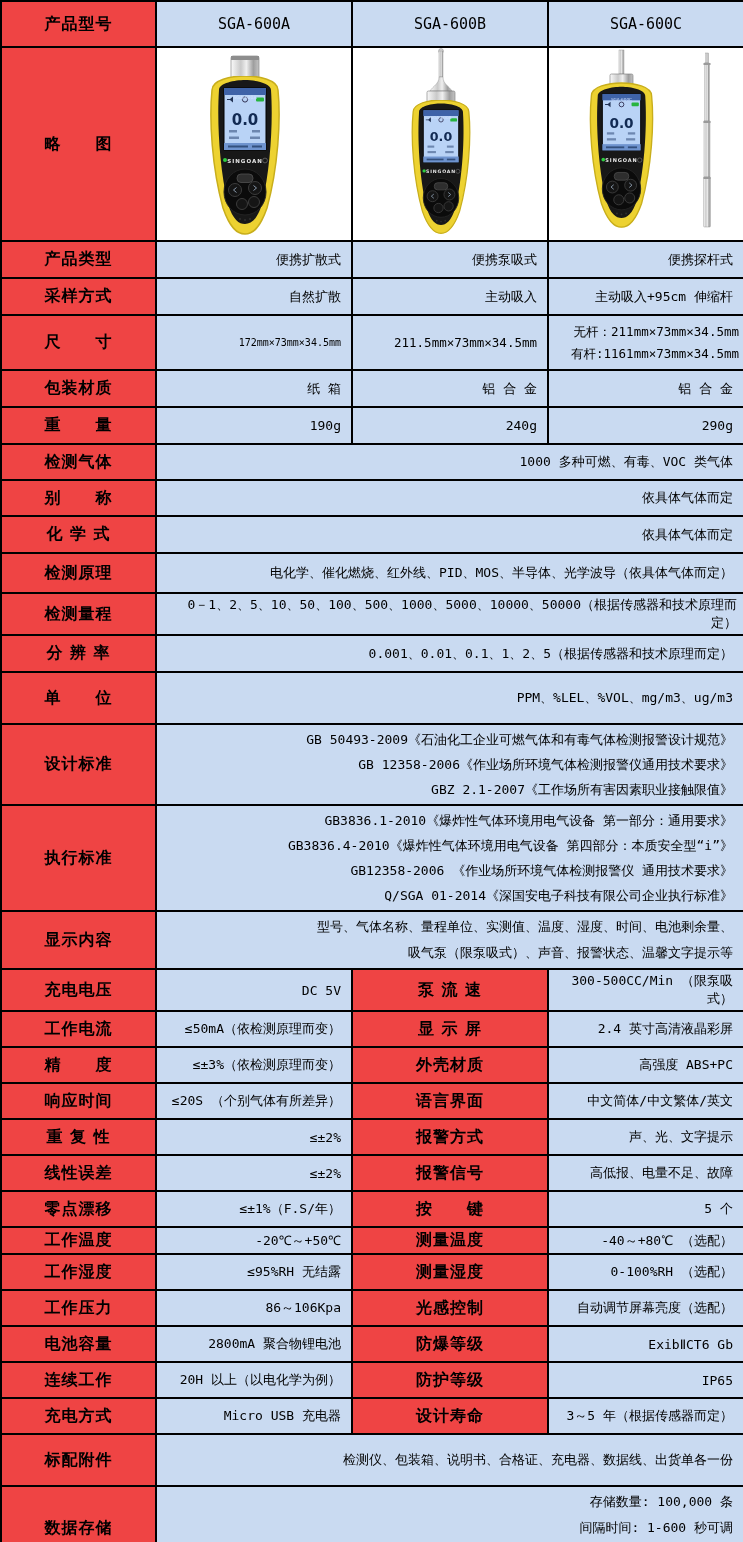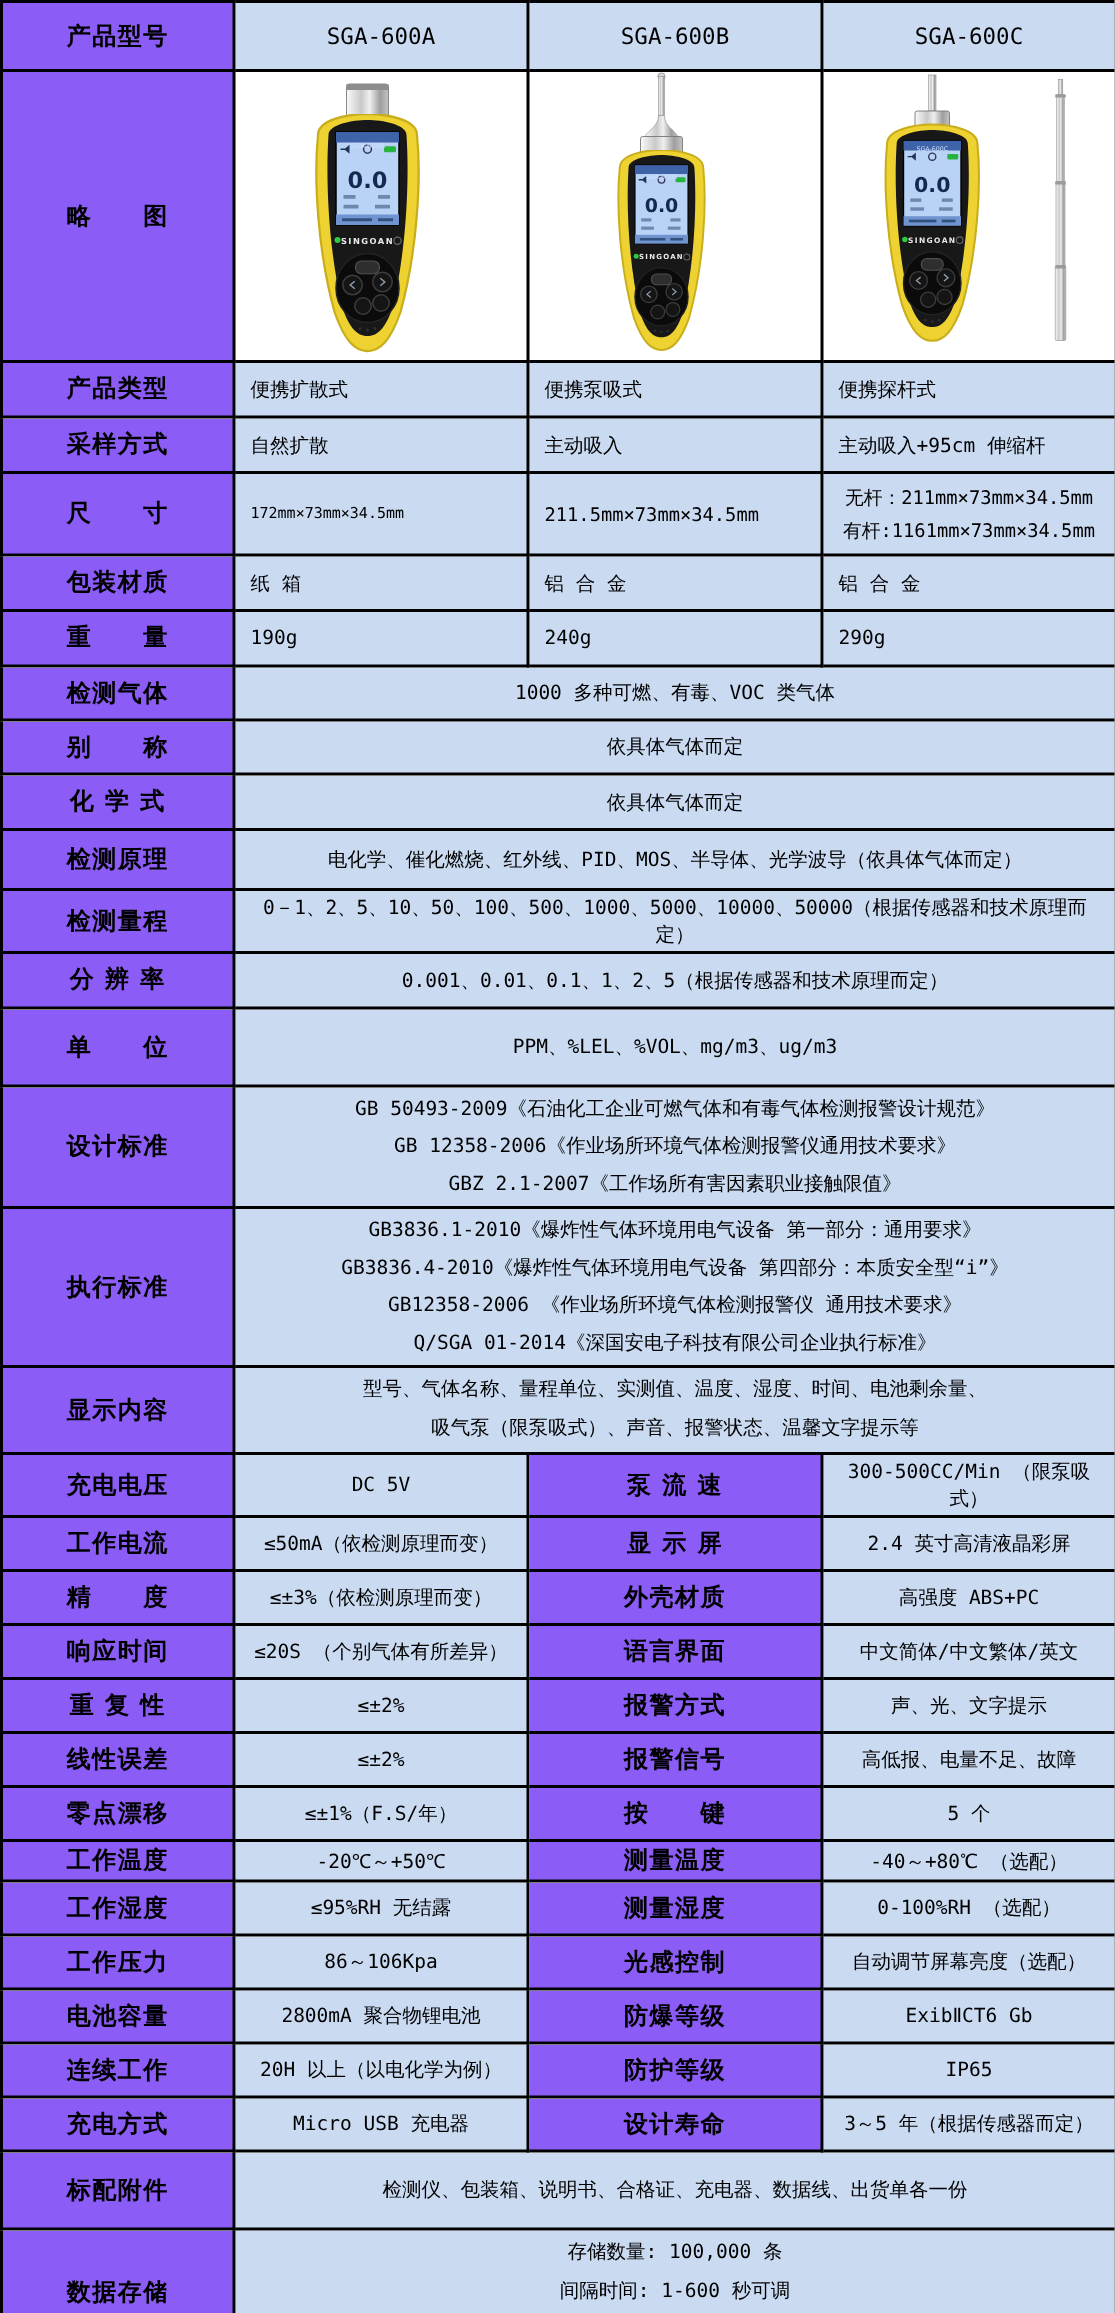--- a/index.html
+++ b/index.html
@@ -6,35 +6,35 @@
   .page { width:743px; }
   table.spec {
     border-collapse: collapse;
     table-layout: fixed;
     width: 743px;
     font-family: "DejaVu Sans", "Liberation Sans", sans-serif;
     color:#000;
   }
   table.spec td { border:2px solid #000; overflow:hidden; }
   td.lbl {
-    background:#8b5cf6;
+    background:#ef4444;
     font-weight:bold;
     font-size:16px;
     text-align:center;
     letter-spacing:1px;
     padding:2px 4px;
   }
   td.val {
     background:#C9DAF1;
     font-family:"DejaVu Sans Mono","Liberation Mono",monospace;
     font-size:13px;
     padding:2px 10px;
-    text-align:center;
+    text-align:right;
   }
-  td.val.center { text-align:left; }
+  td.val.center { text-align:right; }
   td.img-cell { background:#ffffff; text-align:center; vertical-align:middle; padding:0; }
   td.hdr-model {
     background:#C9DAF1;
     font-family:"DejaVu Sans Mono","Liberation Mono",monospace;
     font-size:15px;
     text-align:center;
   }
   .lines .line { line-height:25px; white-space:nowrap; }
   .twocol-lines .line { line-height:26px; white-space:nowrap; }
   .dim-lines .line { line-height:22px; white-space:nowrap; font-size:12.5px; }

